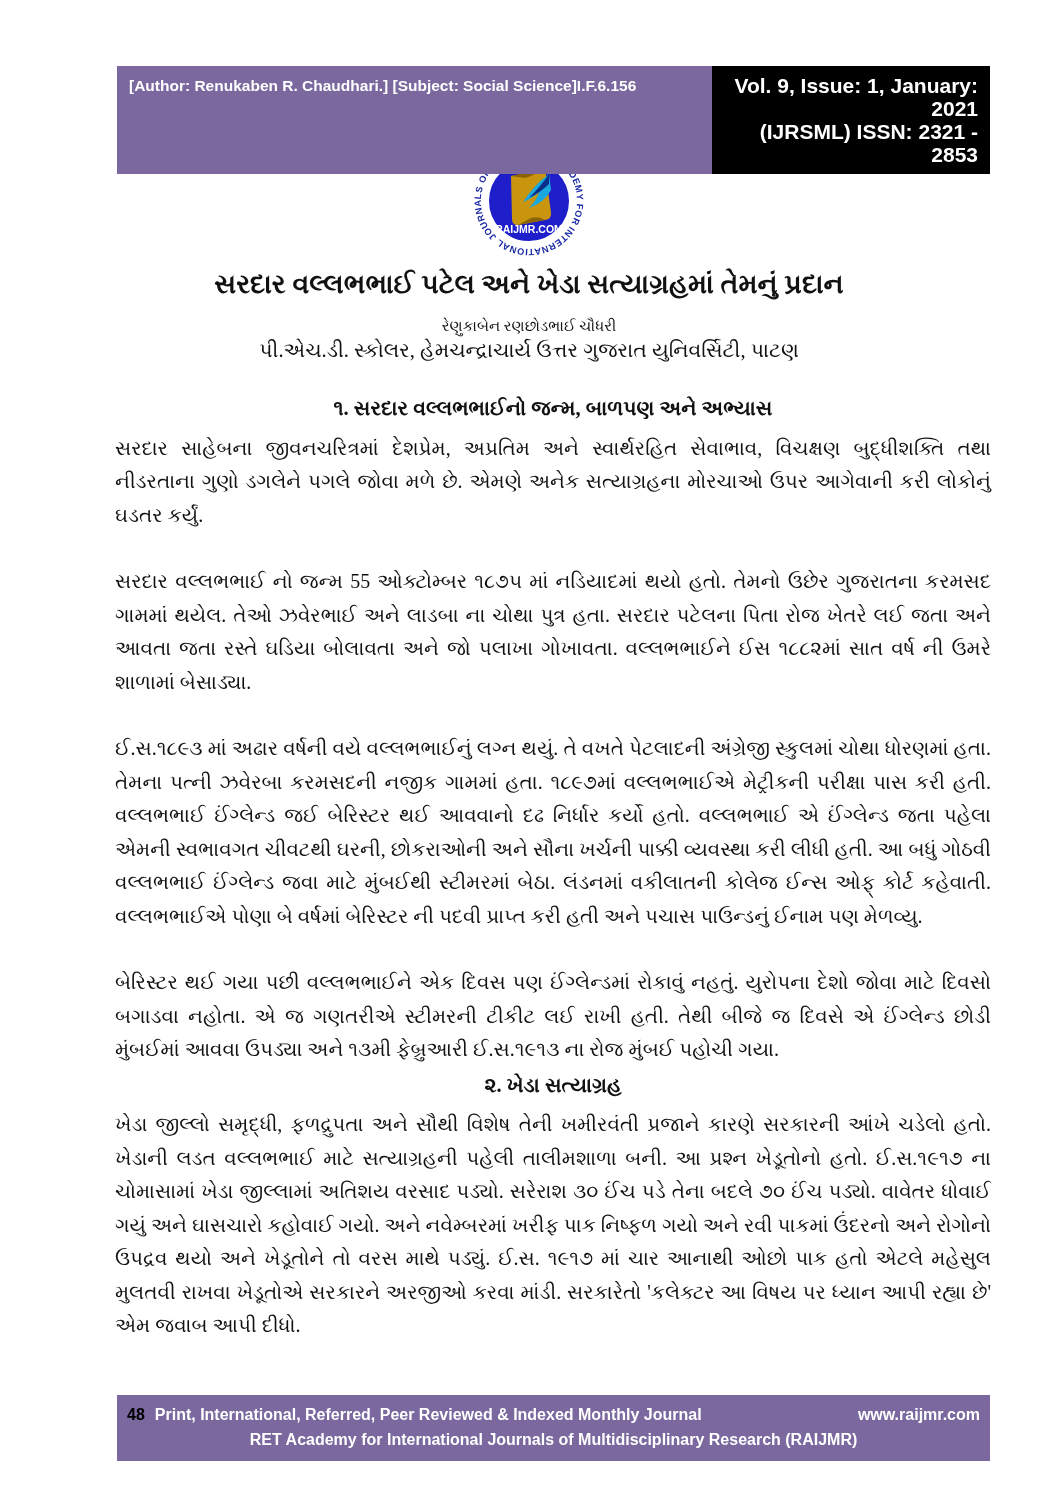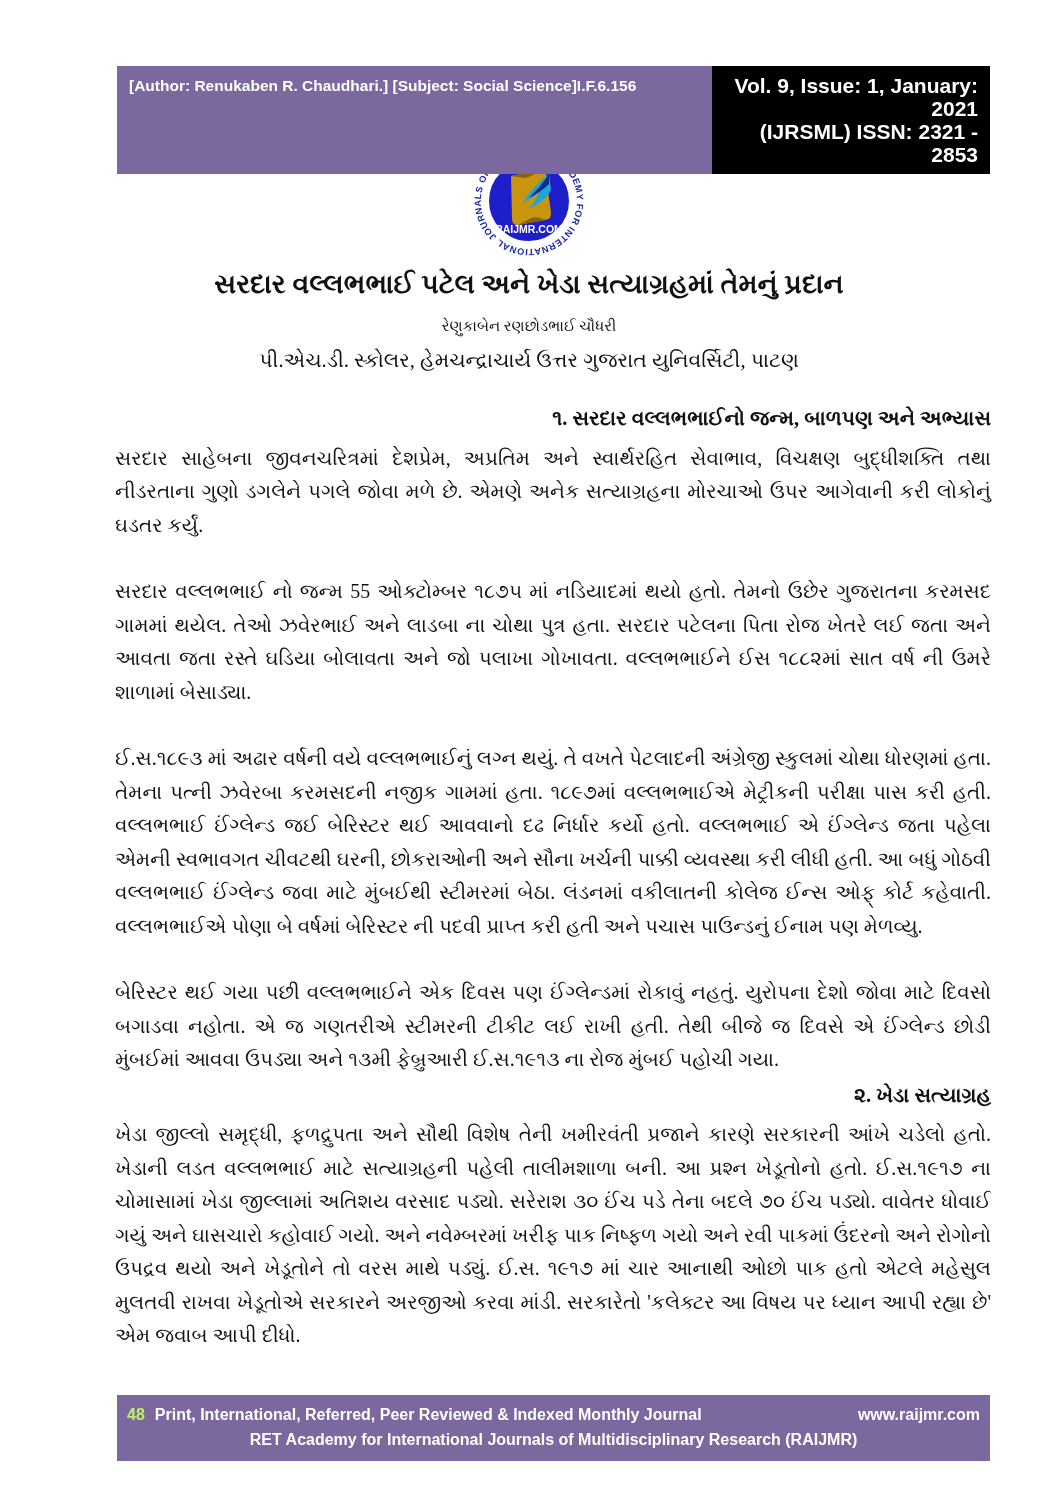--- a/index.html
+++ b/index.html
@@ -47,52 +47,51 @@
     font-size:27px;
     line-height:32px;
   }
   .author{
     margin-top:14px;
     text-align:center;
     font-size:15px;
     line-height:24px;
   }
   .affil{
-    margin-top:10px;
     text-align:center;
     font-size:20.5px;
     line-height:24px;
   }
   
   .body{
     margin:30px 67px 0 115px;
     font-size:20px;
     line-height:33.5px;
     text-align:justify;
   }
   .sec-heading{
     font-weight:bold;
     font-size:20.5px;
     margin:0 0 6px 0;
-    text-align:right;
+    text-align:center;
   }
   .para{margin:0 0 33px 0;}
   .para:last-child{margin-bottom:0;}
   .sec2{margin-top:2px;}
   
   .ftr{
     position:absolute;left:117px;right:68px;top:1395px;
     background:#7A689F;
     font-family:"Liberation Sans","DejaVu Sans",sans-serif;
     font-weight:bold;color:#ffffff;
     padding:7px 10px 9px 10px;
     font-size:16px;line-height:25px;
   }
   .ftr-line1{display:flex;align-items:baseline;}
-  .ftr-pageno{color:#bef264;margin-right:10px;}
+  .ftr-pageno{color:#000000;margin-right:10px;}
   .ftr-journal{flex:1;text-align:left;}
   .ftr-site{text-align:center;}
   .ftr-line2{text-align:center;}
 </style>
 </head>
 <body>
 
 <div class="page">
 
   <div class="hdr">

